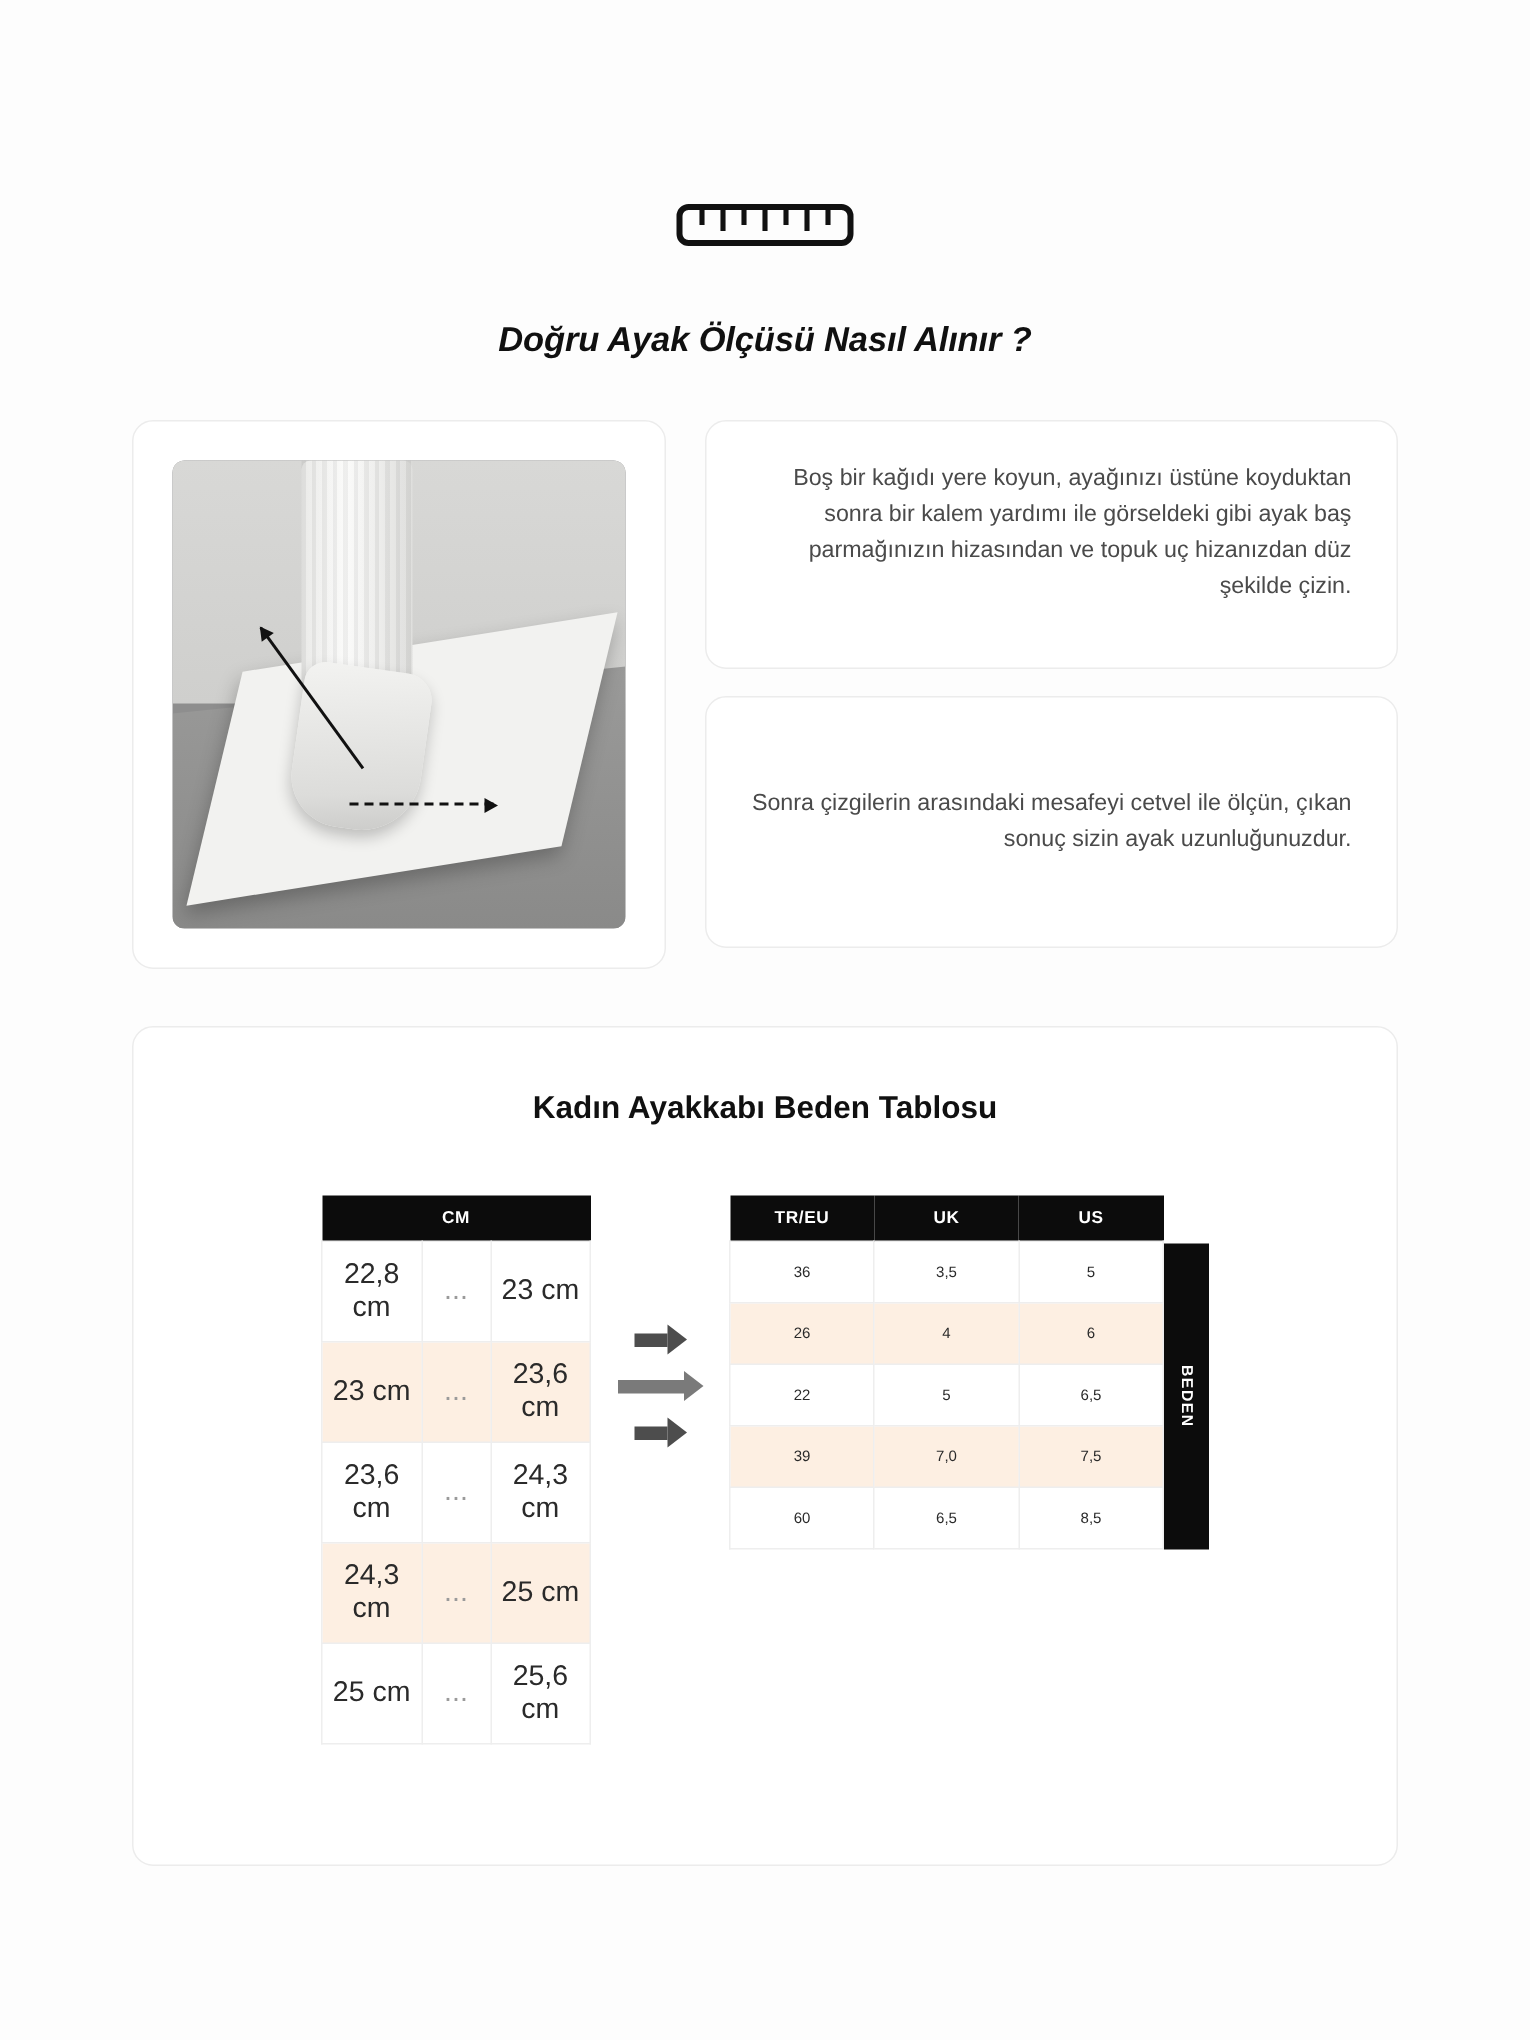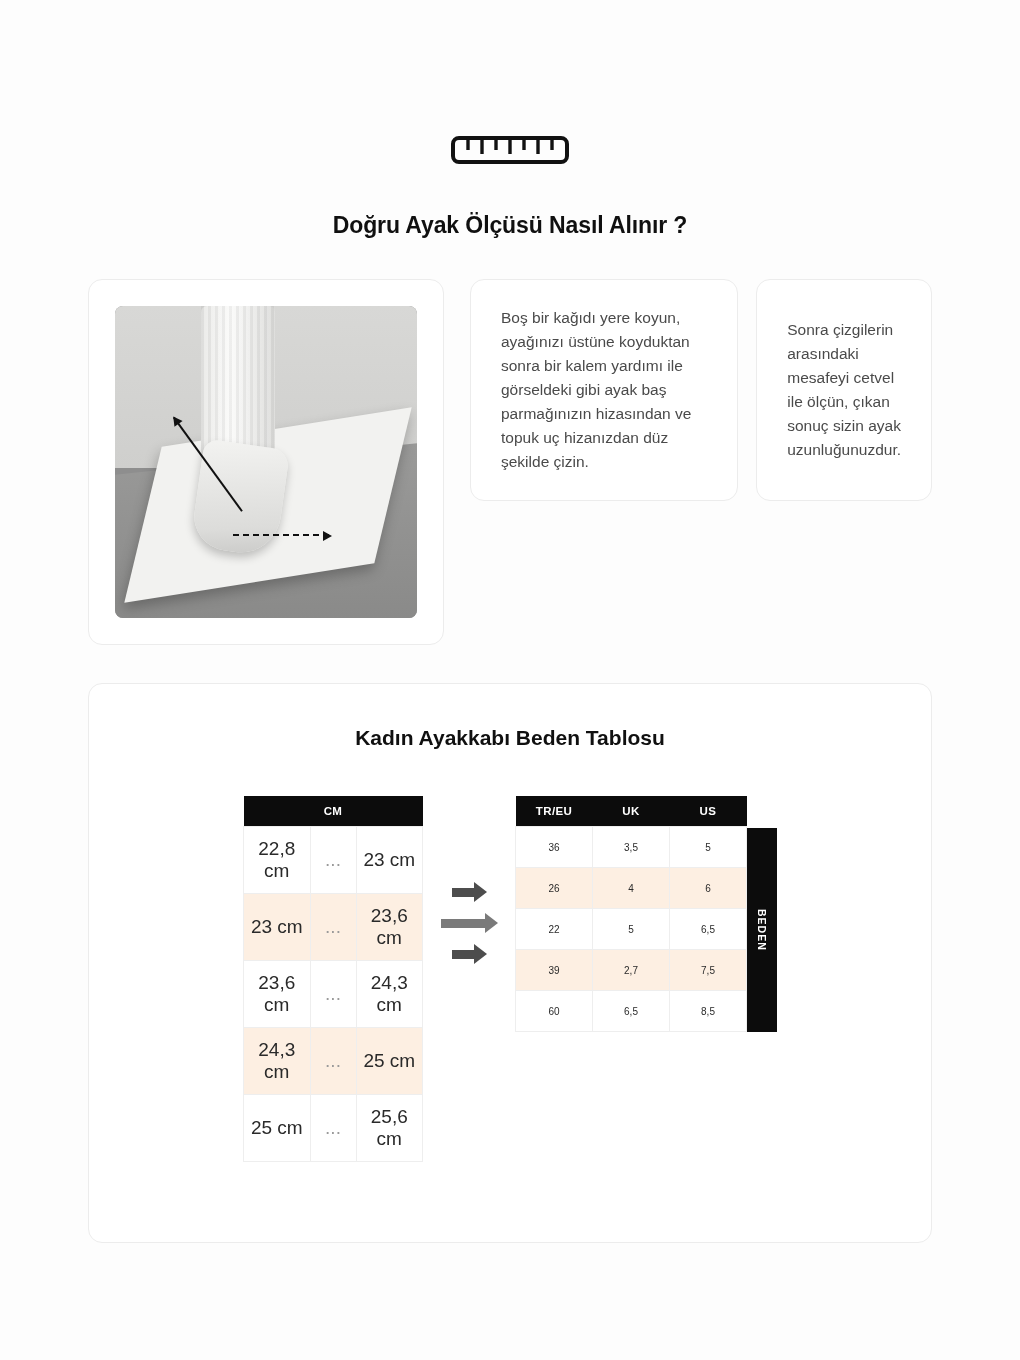--- a/index.html
+++ b/index.html
@@ -16,20 +16,21 @@
     height: 1360px;
     background: #fdfdfd;
     padding: 0;
     overflow: hidden;
   }
 
   
   .header {
     padding-top: 130px;
     text-align: center;
+    font-style: italic;
   }
   .ruler-icon {
     display: inline-block;
     width: 120px;
     height: 40px;
   }
   .page-title {
     margin: 38px 0 0 0;
     font-size: 23px;
     font-weight: bold;
@@ -122,21 +123,21 @@
     border-top: 2px dashed #111;
   }
   .photo .arrow-dotted::after {
     content:"";
     position:absolute; right:-3px; top:-5px;
     border-top: 5px solid transparent;
     border-bottom: 5px solid transparent;
     border-left: 9px solid #111;
   }
 
-  .text-column { flex: 1; display: flex; flex-direction: row; gap: 18px; }
+  .text-column { flex: 1; display: flex; flex-direction: column; gap: 18px; text-align: right; }
   .text-card {
     padding: 26px 30px;
     font-size: 15.5px;
     line-height: 1.55;
     color: #4a4a4a;
   }
   .text-card.first { min-height: 166px; }
   .text-card.second { min-height: 168px; display: flex; align-items: center; }
 
   
@@ -195,21 +196,21 @@
     border-top: 10px solid transparent;
     border-bottom: 10px solid transparent;
     border-left: 13px solid #4d4d4d;
   }
   .a1 .shaft { width: 22px; }
   .a2 .shaft { width: 44px; background:#7a7a7a; }
   .a2 .head { border-left-color:#7a7a7a; }
   .a3 .shaft { width: 22px; }
 
   .right-wrap { display: flex; align-items: stretch; }
-  .size-table { width: 232px; }
+  .size-table { width: 290px; }
   .size-table thead th {
     background: #0c0c0c; color: #fff;
     font-size: 11.5px; font-weight: bold;
     letter-spacing: 0.4px;
     padding: 9px 0;
     width: 33.33%;
   }
   .size-table td {
     border: 1px solid #eeeeee;
     font-size: 10px;
@@ -358,21 +359,21 @@
               <td>4</td>
               <td>6</td>
             </tr>
             <tr>
               <td>22</td>
               <td>5</td>
               <td>6,5</td>
             </tr>
             <tr class="alt">
               <td>39</td>
-              <td>2,7</td>
+              <td>7,0</td>
               <td>7,5</td>
             </tr>
             <tr>
               <td>60</td>
               <td>6,5</td>
               <td>8,5</td>
             </tr>
           </tbody>
         </table>
         <div class="beden-bar">

